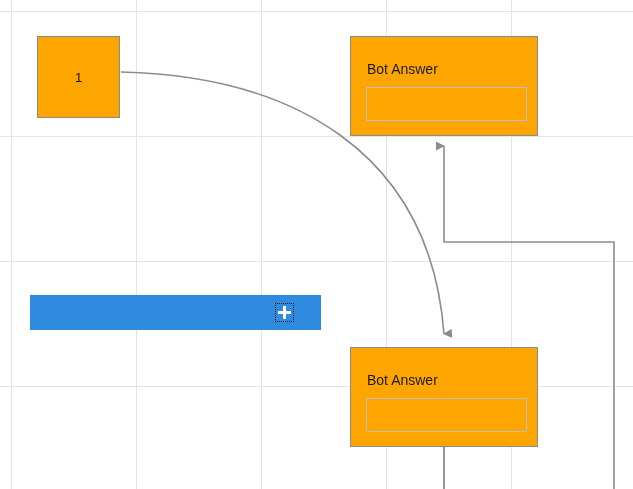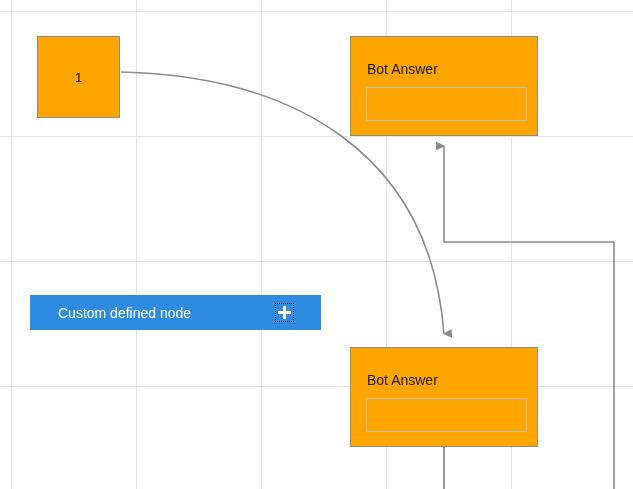--- a/index.html
+++ b/index.html
@@ -160,20 +160,19 @@
     <span class="title">Bot Answer</span>
     <div class="slot"></div>
   </div>
 
   <div class="node node-bot bottom">
     <span class="title">Bot Answer</span>
     <div class="slot"></div>
   </div>
 
   <div id="custom-node-bar">
-    <span class="label">Custom defined node</span>
     <span class="plus-box">
       <span class="plus-h"></span>
       <span class="plus-v"></span>
     </span>
   </div>
 
 </div>
 
 </body></html>

